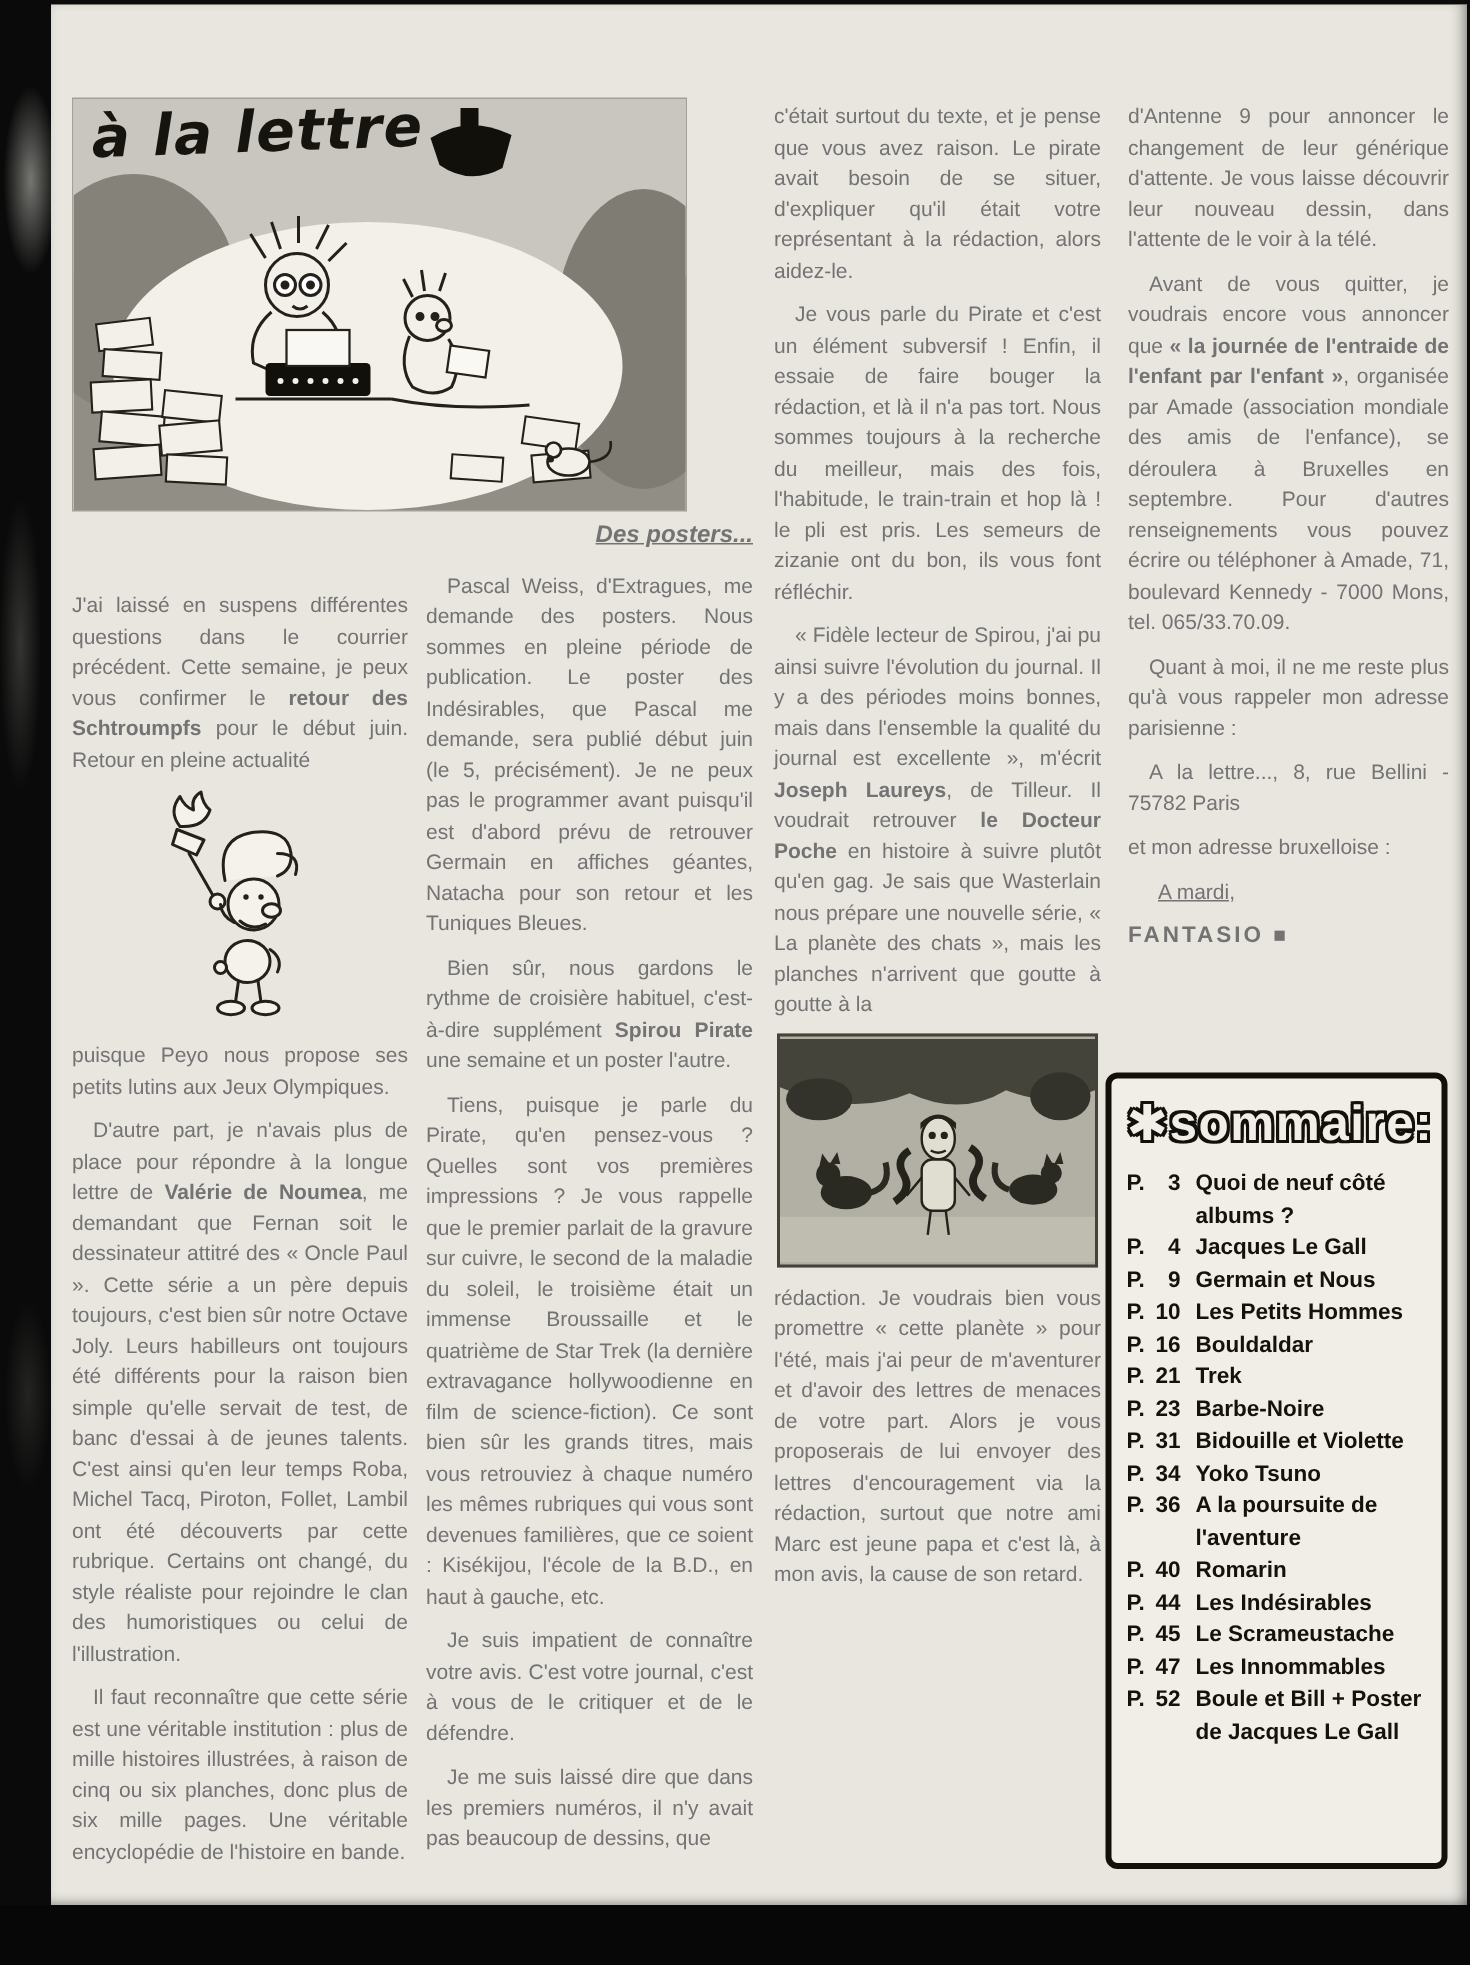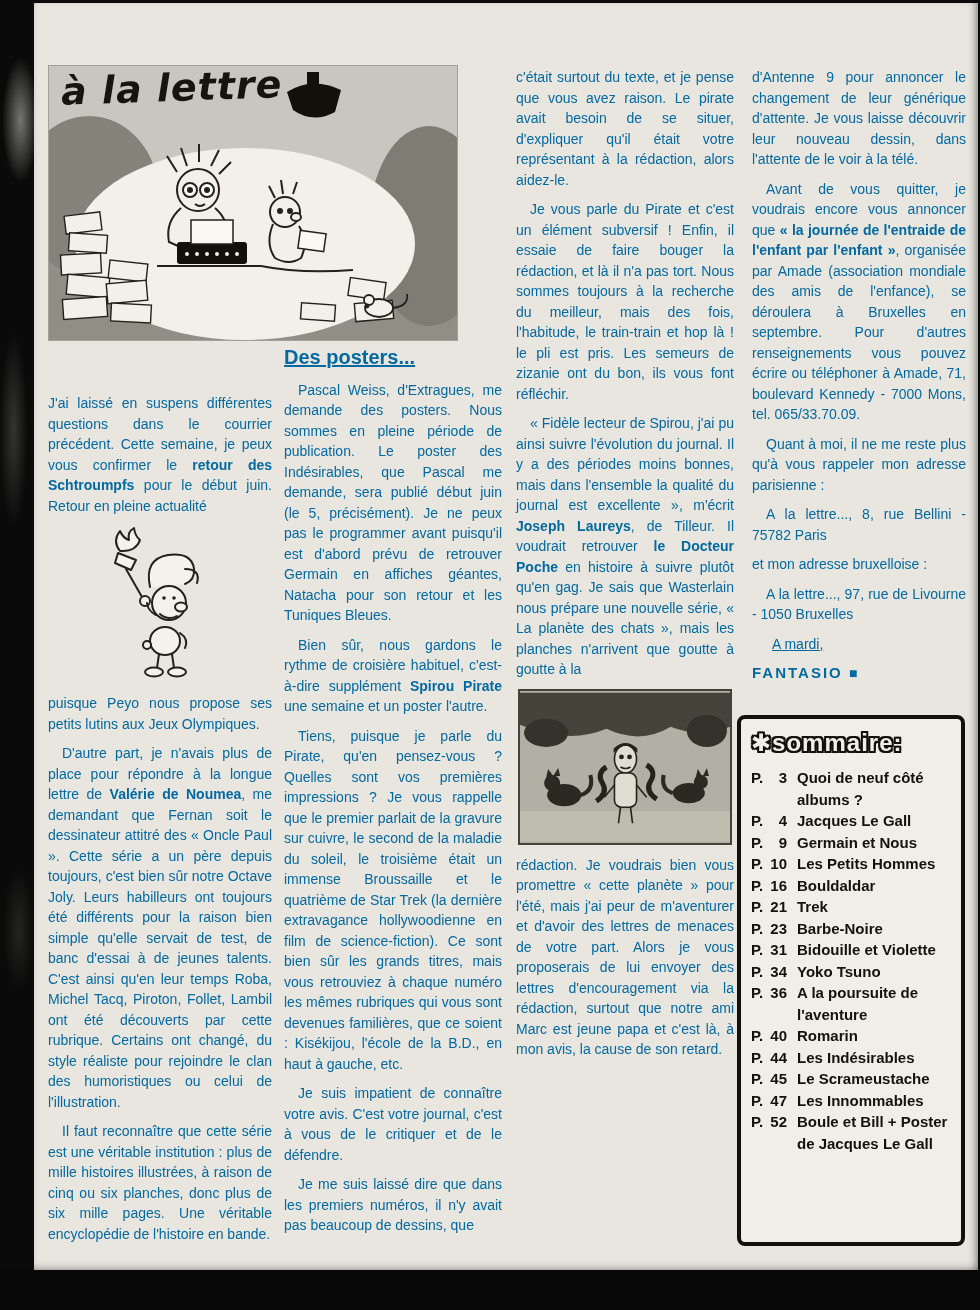--- a/index.html
+++ b/index.html
@@ -16,44 +16,44 @@
   .page{position:absolute;left:34px;top:3px;width:944px;height:1267px;background:#e8e6df;
     box-shadow:inset -7px 0 9px -5px rgba(0,0,0,.4), inset 0 -5px 8px -4px rgba(0,0,0,.35);}
 
   
   .header-illo{position:absolute;left:14px;top:62px;width:410px;height:276px;border:1px solid #a3a098;box-sizing:border-box;overflow:hidden;}
   .header-illo svg{display:block;}
   .logo{position:absolute;left:12px;top:0px;font-size:38px;font-weight:bold;font-style:italic;
     letter-spacing:1px;color:#16140e;transform:rotate(-2deg);font-family:"DejaVu Sans",sans-serif;white-space:nowrap;}
 
   
-  .col{position:absolute;text-align:justify;font-size:14px;line-height:20.5px;color:#0369a1;}
+  .col{position:absolute;text-align:justify;font-size:14px;line-height:20.5px;color:#737373;}
   .col p{margin:0 0 9px;text-indent:14px;}
   .col p.noindent{text-indent:0;}
   b{font-weight:bold;}
   .col1{left:14px;top:342px;width:224px;margin-top:48px;}
   .col2{left:250px;top:342px;width:218px;}
   .col3{left:482px;top:64px;width:218px;}
   .col4{left:718px;top:64px;width:214px;}
-  .col-heading{font-size:20px;font-weight:bold;text-decoration:underline;margin:2px 0 12px;text-align:left;}
+  .col-heading{font-size:16px;font-weight:bold;text-decoration:underline;margin:2px 0 12px;text-align:right;font-style:italic;}
 
   .smurf-wrap{width:140px;height:158px;margin:4px auto 10px;}
   .panel{width:214px;height:156px;margin:8px auto 10px;border:2px solid #44433a;box-sizing:border-box;background:#b2b0a4;}
   .panel svg{display:block;width:100%;height:100%;}
 
   .addr{margin-top:10px;}
   .addr-intro{text-indent:0 !important;margin-top:2px;}
   .closing{text-indent:20px !important;margin-top:18px;text-decoration:underline;}
   .signature{text-align:left;padding-right:6px;margin-top:20px;font-weight:bold;letter-spacing:2px;font-size:15px;text-indent:0 !important;}
   .signature .sqr{letter-spacing:0;font-size:14px;}
 
   
   .sommaire{position:absolute;left:703px;top:712px;width:228px;height:531px;background:#f0eee7;
     border:4px solid #12100b;border-radius:8px;box-sizing:border-box;padding:8px 10px;}
-  .som-title{font-size:24px;font-weight:bold;letter-spacing:1px;color:#f0eee7;white-space:nowrap;
+  .som-title{font-size:33px;font-weight:bold;letter-spacing:1px;color:#f0eee7;white-space:nowrap;
     text-shadow:-2px -2px 0 #12100b,2px -2px 0 #12100b,-2px 2px 0 #12100b,2px 2px 0 #12100b,
       -2px 0 0 #12100b,2px 0 0 #12100b,0 -2px 0 #12100b,0 2px 0 #12100b;
     margin:2px 0 10px;}
   .som-row{display:flex;font-weight:bold;font-size:15px;line-height:21.5px;color:#14120c;}
   .som-p{width:16px;flex:none;}
   .som-num{width:20px;flex:none;text-align:right;margin-right:10px;}
   .som-text{flex:1;}
 </style>
 </head>
 <body>
@@ -208,21 +208,20 @@
       </div>
       <p class="noindent"><span>rédaction. Je voudrais bien vous promettre « cette planète » pour l'été, mais j'ai peur de m'aventurer et d'avoir des lettres de menaces de votre part. Alors je vous proposerais de lui envoyer des lettres d'encouragement via la rédaction, surtout que notre ami Marc est jeune papa et c'est là, à mon avis, la cause de son retard.</span></p>
     </div>
 
     <div class="col col4">
       <p class="noindent"><span>d'Antenne 9 pour annoncer le changement de leur générique d'attente. Je vous laisse découvrir leur nouveau dessin, dans l'attente de le voir à la télé.</span></p>
       <p><span>Avant de vous quitter, je voudrais encore vous annoncer que </span><b>« la journée de l'entraide de l'enfant par l'enfant »</b><span>, organisée par Amade (association mondiale des amis de l'enfance), se déroulera à Bruxelles en septembre. Pour d'autres renseignements vous pouvez écrire ou téléphoner à Amade, 71, boulevard Kennedy - 7000 Mons, tel. 065/33.70.09.</span></p>
       <p><span>Quant à moi, il ne me reste plus qu'à vous rappeler mon adresse parisienne :</span></p>
       <p class="addr">A la lettre..., 8, rue Bellini - 75782 Paris</p>
       <p class="addr-intro">et mon adresse bruxelloise :</p>
-      <p class="addr">A la lettre..., 97, rue de Livourne - 1050 Bruxelles</p>
       <p class="closing">A mardi,</p>
       <p class="signature">
         <span>FANTASIO</span>
         <span class="sqr">■</span>
       </p>
     </div>
 
     <div class="sommaire">
       <div class="som-title">
         <span>✱</span><span>sommaire:</span>

